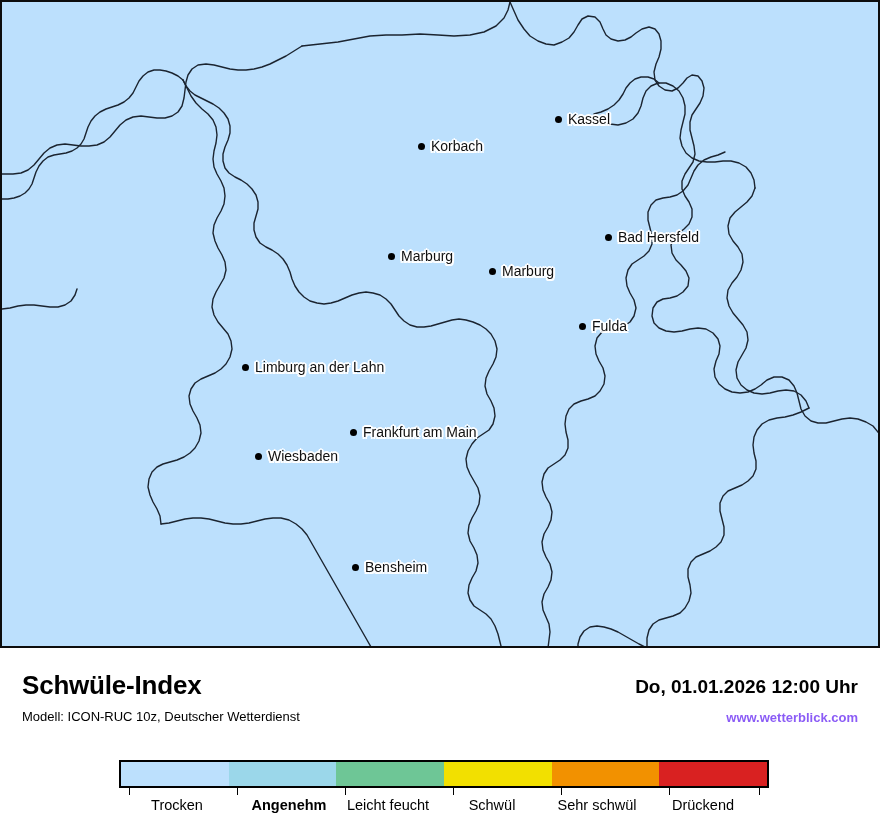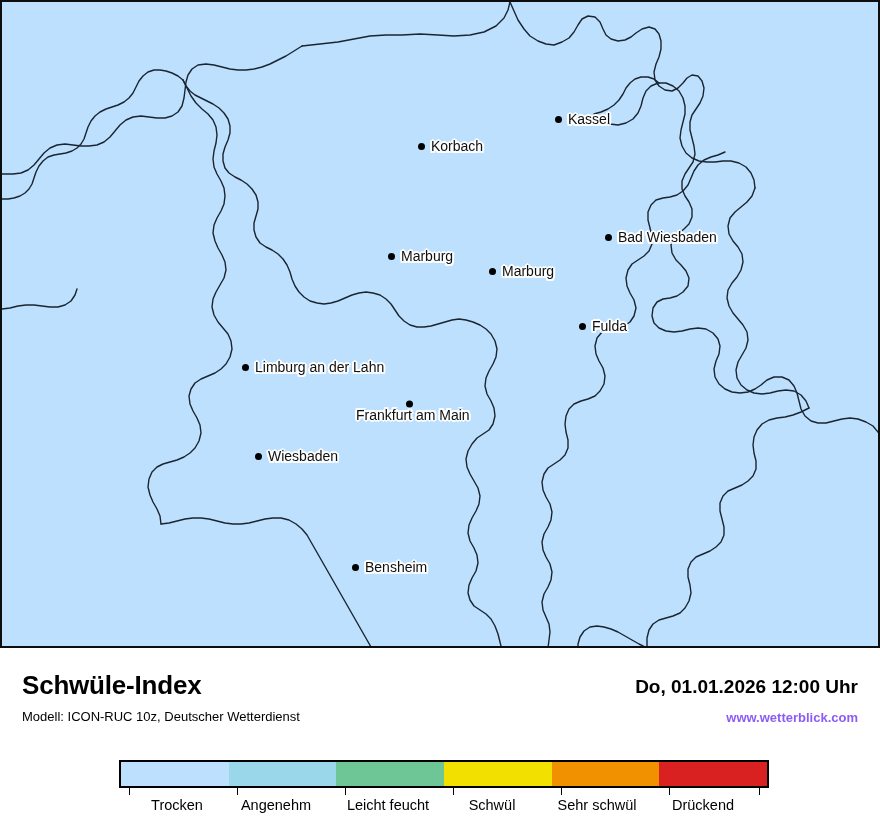--- a/index.html
+++ b/index.html
@@ -209,39 +209,39 @@
     <div class="city" style="left:553px; top:117px;">
       <span class="city-dot"></span>
       <span class="city-label">Kassel</span>
     </div>
     <div class="city" style="left:416px; top:144px;">
       <span class="city-dot"></span>
       <span class="city-label">Korbach</span>
     </div>
     <div class="city" style="left:603px; top:235px;">
       <span class="city-dot"></span>
-      <span class="city-label">Bad Wiesbaden</span>
+      <span class="city-label">Bad Hersfeld</span>
     </div>
     <div class="city" style="left:386px; top:254px;">
       <span class="city-dot"></span>
       <span class="city-label">Marburg</span>
     </div>
     <div class="city" style="left:487px; top:269px;">
       <span class="city-dot"></span>
       <span class="city-label">Marburg</span>
     </div>
     <div class="city" style="left:577px; top:324px;">
       <span class="city-dot"></span>
       <span class="city-label">Fulda</span>
     </div>
     <div class="city" style="left:224px; top:365px;padding-left:16px;">
       <span class="city-dot"></span>
       <span class="city-label">Limburg an der Lahn</span>
     </div>
-    <div class="city" style="left:348px; top:409px;flex-direction:column;">
+    <div class="city" style="left:348px; top:430px;">
       <span class="city-dot"></span>
       <span class="city-label">Frankfurt am Main</span>
     </div>
     <div class="city" style="left:253px; top:454px;">
       <span class="city-dot"></span>
       <span class="city-label">Wiesbaden</span>
     </div>
     <div class="city" style="left:350px; top:565px;">
       <span class="city-dot"></span>
       <span class="city-label">Bensheim</span>
@@ -274,21 +274,21 @@
         <div class="legend-tick" style="left:118px;"></div>
         <div class="legend-tick" style="left:226px;"></div>
         <div class="legend-tick" style="left:334px;"></div>
         <div class="legend-tick" style="left:442px;"></div>
         <div class="legend-tick" style="left:550px;"></div>
         <div class="legend-tick" style="left:640px;"></div>
       </div>
 
       <div class="legend-labels">
         <div class="legend-label" style="left:58px;">Trocken</div>
-        <div class="legend-label" style="left:157px;">Angenehm</div>
+        <div class="legend-label" style="left:170px;font-weight:bold;">Angenehm</div>
         <div class="legend-label" style="left:269px;">Leicht feucht</div>
         <div class="legend-label" style="left:373px;">Schwül</div>
         <div class="legend-label" style="left:478px;">Sehr schwül</div>
         <div class="legend-label" style="left:584px;">Drückend</div>
       </div>
 
     </div>
 
   </div>
 

